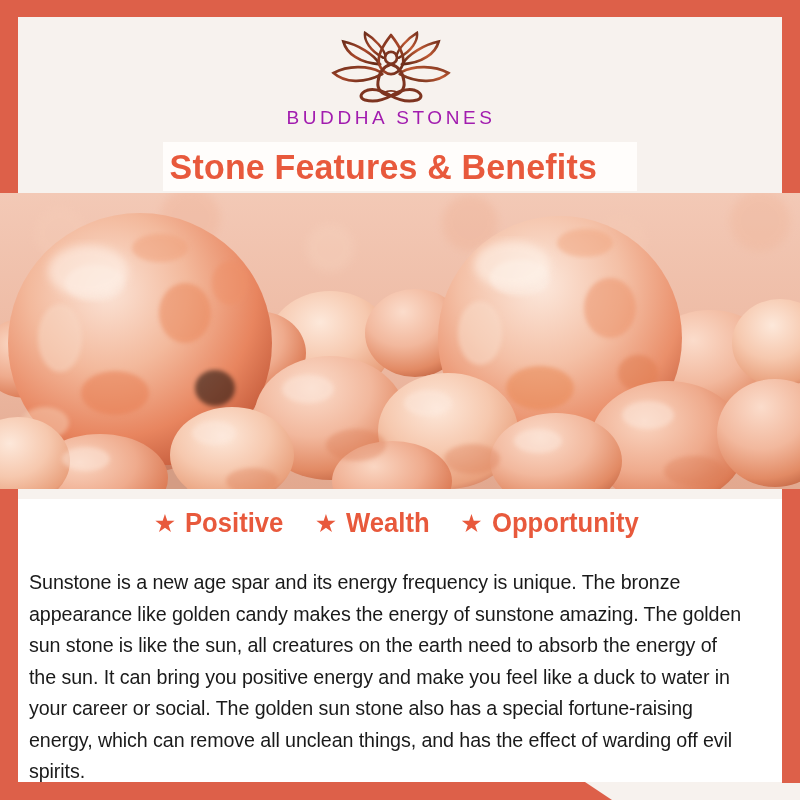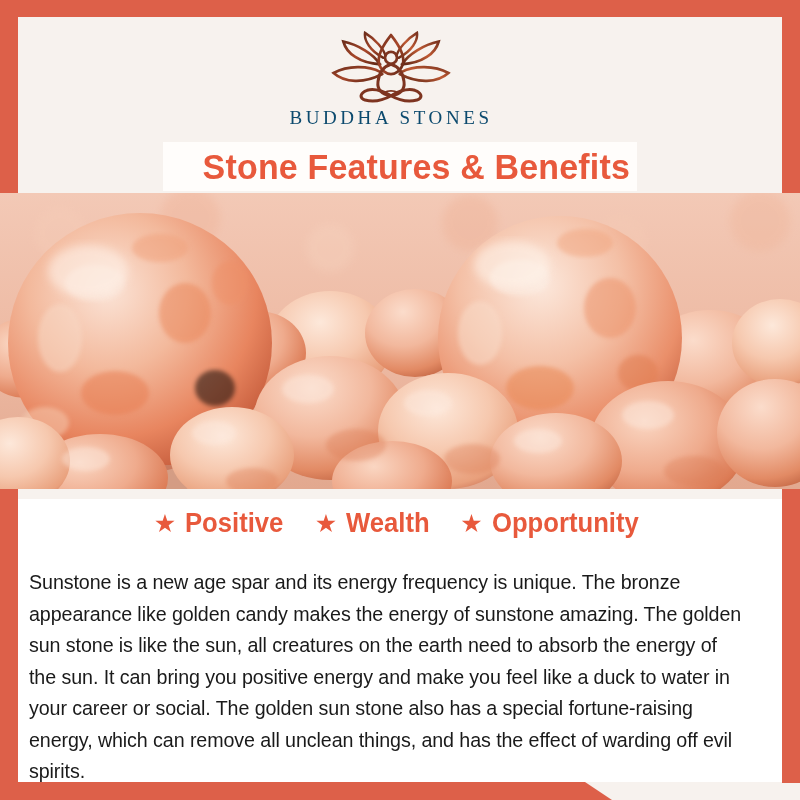--- a/index.html
+++ b/index.html
@@ -66,37 +66,37 @@
     justify-content: flex-start;
     padding-top: 14px;
   }
   .logo-mark {
     width: 130px;
     height: 72px;
     display: block;
   }
   .logo-word {
     margin-top: 4px;
-    font-family: Liberation Serif, serif;
+    font-family: Liberation Sans, sans-serif;
     font-size: 19px;
     letter-spacing: 3.6px;
-    color: #0c4a6e;
+    color: #a21caf;
     font-weight: 400;
     white-space: nowrap;
   }
 
   
   .title-box {
     position: absolute;
     left: 163px; top: 142px;
     width: 474px; height: 49px;
     background: #FFFDFB;
     display: flex;
     align-items: center;
-    justify-content: flex-end;
+    justify-content: flex-start;
     z-index: 6;
   }
   .title-text {
     font-family: "Liberation Sans Narrow", "Liberation Sans", sans-serif;
     font-weight: bold;
     font-size: 35px;
     color: #E8593C;
     letter-spacing: 0.2px;
     transform: scaleX(0.97);
     white-space: nowrap;

